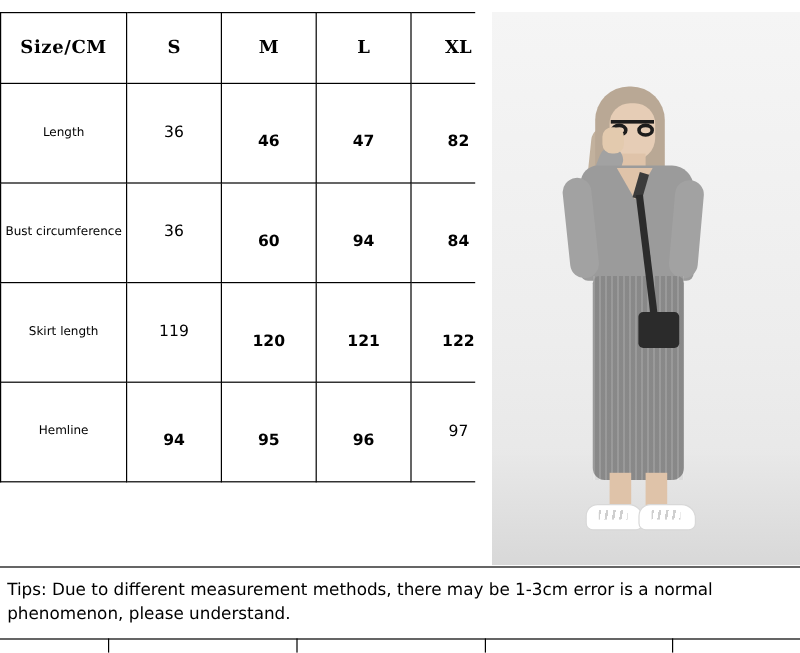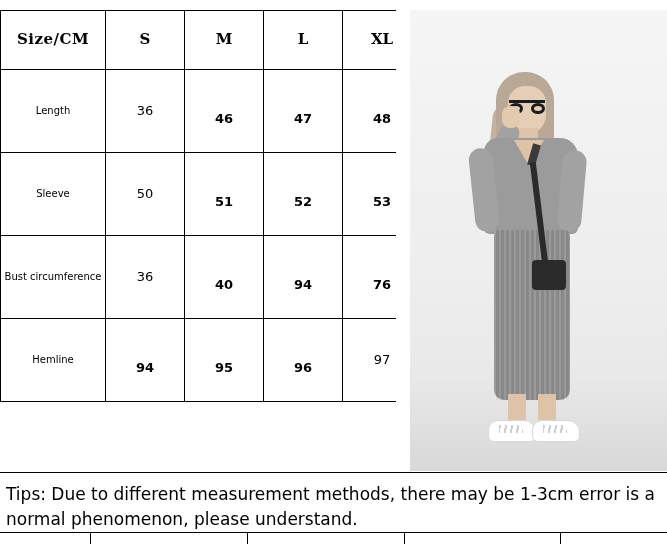--- a/index.html
+++ b/index.html
@@ -189,21 +189,21 @@
 
   
   .tips {
     position: absolute;
     left: 0;
     top: 472px;
     width: 667px;
     border-top: 1px solid #000000;
     box-sizing: border-box;
     padding: 9px 6px 0 6px;
-    font-size: 17px;
+    font-size: 14px;
     line-height: 1.45;
   }
   .bottom-rule {
     position: absolute;
     left: 0;
     top: 532px;
     width: 667px;
     border-top: 1px solid #000000;
   }
   .tick {
@@ -227,40 +227,40 @@
         <td class="val">M</td>
         <td class="val">L</td>
         <td class="val">XL</td>
       </tr>
 
       <tr class="r1">
         <td class="label">Length</td>
         <td class="val">36</td>
         <td class="val down">46</td>
         <td class="val down">47</td>
-        <td class="val down">48</td>
-      </tr>
-
-
-      <tr class="r1">
-        <td class="label">Sleeve</td>
-        <td class="val">50</td>
-        <td class="val down">51</td>
-        <td class="val down">52</td>
-        <td class="val down">53</td>
-      </tr>
+        <td class="val down">82</td>
+      </tr>
+
+
 
       <tr class="r1">
         <td class="label">Bust circumference</td>
         <td class="val">36</td>
-        <td class="val down">40</td>
+        <td class="val down">60</td>
         <td class="val down">94</td>
-        <td class="val down">76</td>
-      </tr>
-
+        <td class="val down">84</td>
+      </tr>
+
+      <tr class="r1">
+        <td class="label">Skirt length</td>
+        <td class="val">119</td>
+        <td class="val down">120</td>
+        <td class="val down">121</td>
+        <td class="val down">122</td>
+      </tr>
 
       <tr class="r1">
         <td class="label">Hemline</td>
         <td class="val down">94</td>
         <td class="val down">95</td>
         <td class="val down">96</td>
         <td class="val">97</td>
       </tr>
     </tbody>
   </table>

